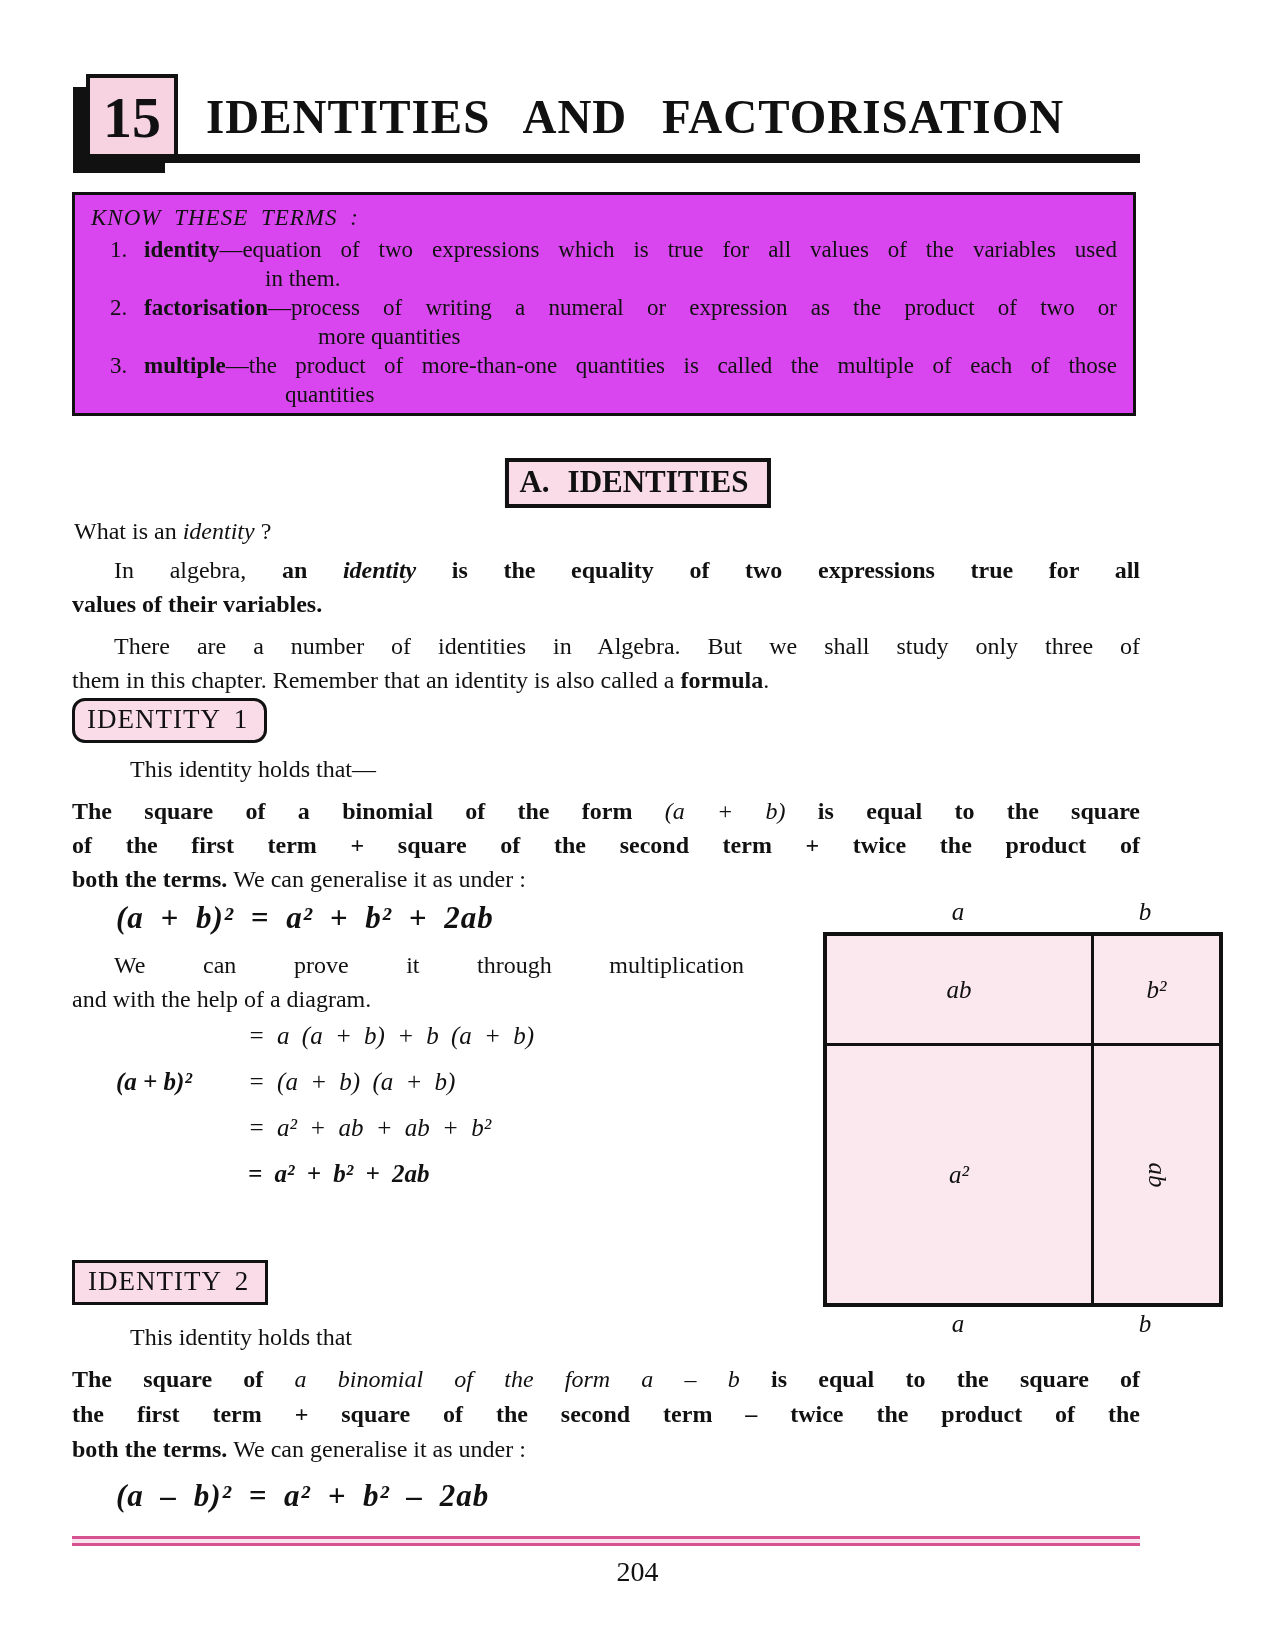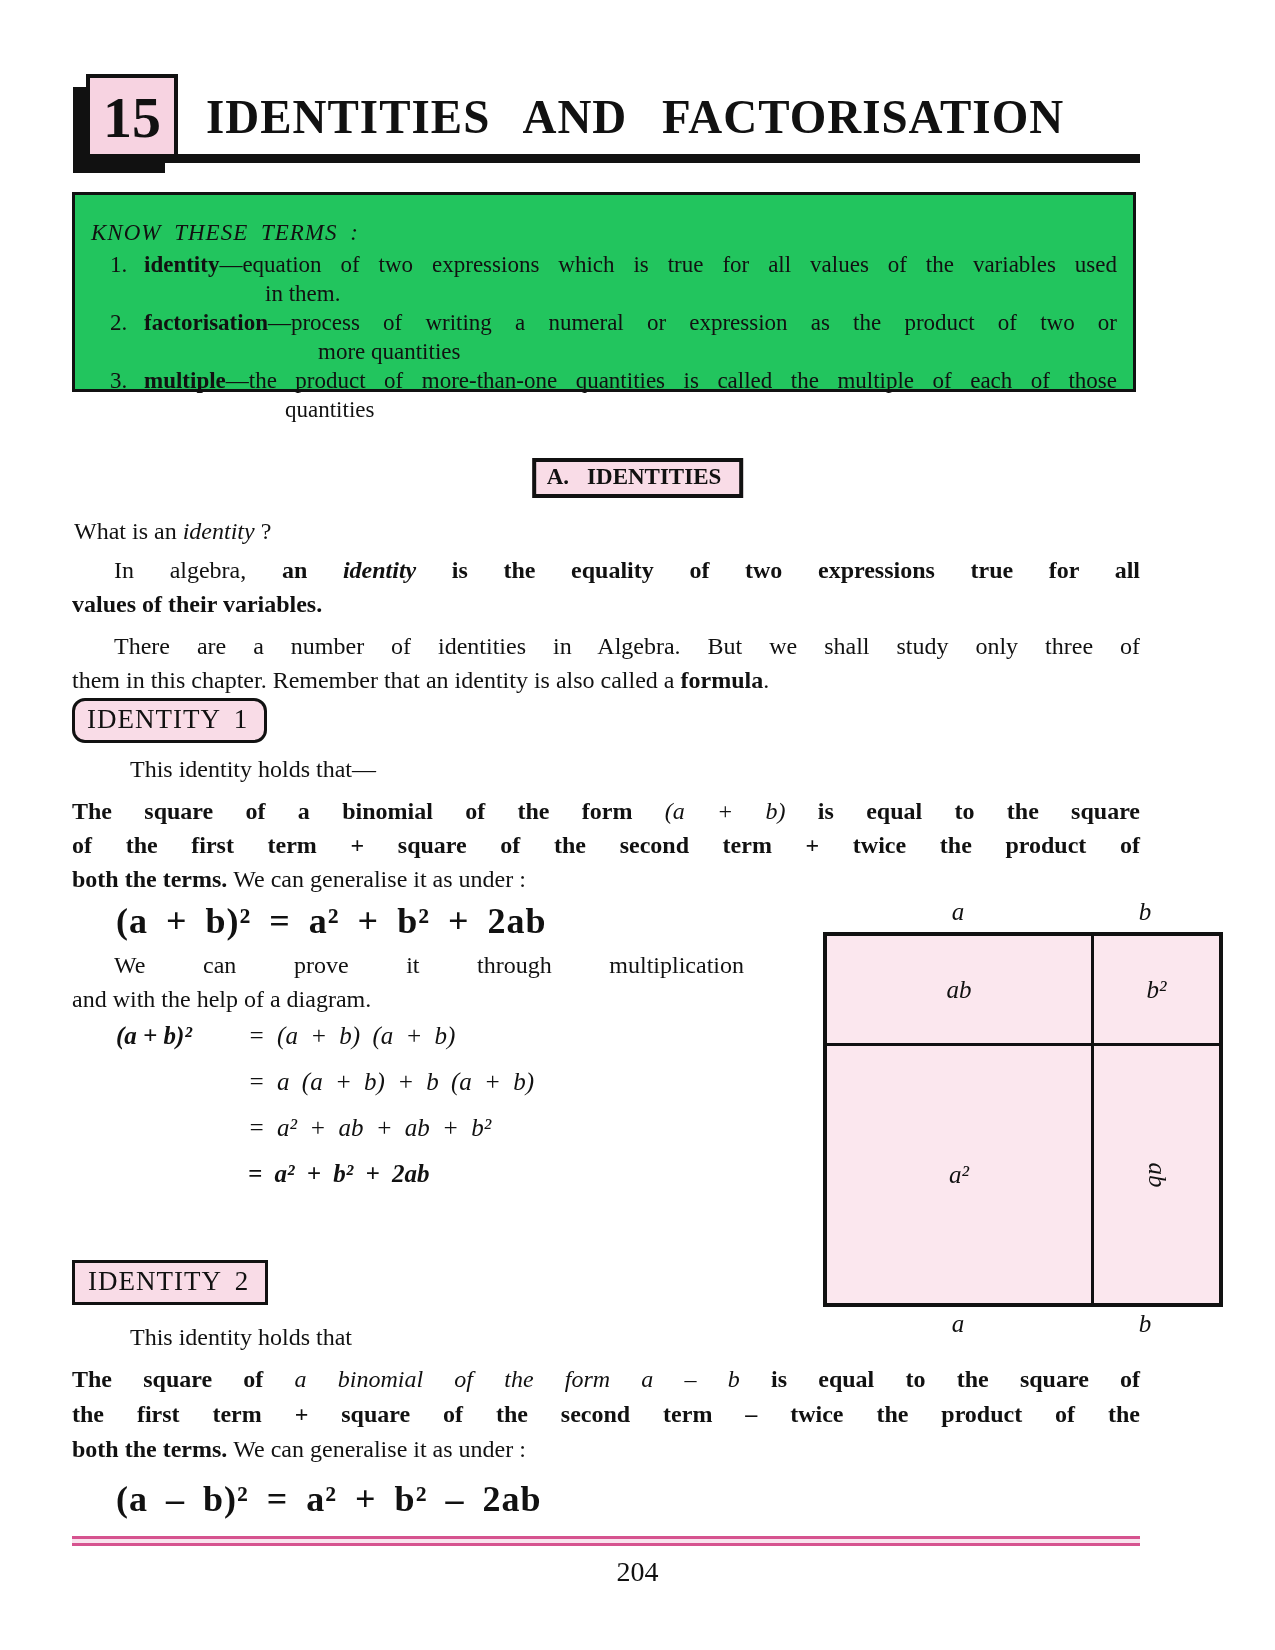--- a/index.html
+++ b/index.html
@@ -22,38 +22,38 @@
   }
   .chapter-title{
     position:absolute;left:206px;top:88px;
     font-size:47px;font-weight:bold;letter-spacing:1px;word-spacing:22px;
     transform:scaleY(1.04);transform-origin:top left;
     white-space:nowrap;
   }
   .title-rule{position:absolute;left:73px;top:154px;width:1067px;height:9px;background:#111;}
   
   .terms-box{
-    position:absolute;left:72px;top:192px;width:1064px;height:200px;
-    box-sizing:border-box;background:#22c55e;border:3px solid #111;
-    padding:23px 16px 0 16px;font-size:23px;line-height:29px;
+    position:absolute;left:72px;top:192px;width:1064px;height:224px;
+    box-sizing:border-box;background:#d946ef;border:3px solid #111;
+    padding:8px 16px 0 16px;font-size:23px;line-height:29px;
   }
   .terms-heading{font-style:italic;letter-spacing:1px;word-spacing:6px;margin-bottom:3px;}
   .term-item{display:flex;}
   .term-num{width:34px;margin-left:19px;flex:none;}
   .term-body{flex:1;}
   .jl{text-align:justify;text-align-last:justify;}
   .cont-1{padding-left:121px;}
   .cont-2{padding-left:174px;}
   .cont-3{padding-left:141px;font-family:Liberation Serif, serif;}
   
   .section-box{
     position:absolute;left:50%;top:458px;transform:translateX(-50%);
     background:#f9dce7;border:4px solid #111;
     padding:2px 18px 4px 11px;
-    font-size:23px;font-weight:bold;white-space:nowrap;
+    font-size:31px;font-weight:bold;white-space:nowrap;
   }
   .section-prefix{margin-right:18px;}
   
   .bodyline{font-size:24px;}
   .question{position:absolute;left:74px;top:518px;}
   .para{position:absolute;left:72px;width:1068px;font-size:24px;line-height:34px;}
   .para1{top:553px;}
   .para2{top:629px;}
   .indent{text-indent:42px;}
   .r-b{font-weight:bold;}
@@ -69,21 +69,21 @@
   .id1-box{top:698px;border-radius:13px;}
   .id2-box{top:1260px;padding-left:13px;}
   .id-intro{position:absolute;left:130px;font-size:24px;}
   .id1-intro{top:756px;}
   .id2-intro{top:1324px;}
   .id1-st{top:794px;}
   .id2-st{top:1362px;line-height:35px;}
   
   .formula{
     position:absolute;left:116px;
-    font-size:36px;font-weight:bold;letter-spacing:1px;word-spacing:8px;
+    font-size:31px;font-weight:bold;font-style:italic;letter-spacing:1px;word-spacing:8px;
   }
   .formula1{top:900px;}
   .formula2{top:1478px;}
   .prove{position:absolute;left:72px;top:948px;width:672px;font-size:24px;line-height:34px;}
   .deriv{position:absolute;left:116px;top:1022px;font-size:25px;}
   .drow{display:flex;height:46px;align-items:flex-start;}
   .dlhs{width:132px;flex:none;}
   .drhs{word-spacing:6px;}
   
   .diagram{position:absolute;left:790px;top:896px;width:412px;height:452px;font-size:25px;font-style:italic;}
@@ -174,26 +174,26 @@
 
   <div class="formula formula1">(a + b)² = a² + b² + 2ab</div>
 
   <div class="prove">
     <div class="jl indent"><span>We can prove it through multiplication</span></div>
     <div><span>and with the help of a diagram.</span></div>
   </div>
 
   <div class="deriv">
     <div class="drow">
+      <span class="dlhs"></span>
+      <span class="drhs r-i">= a (a + b)  + b (a + b)</span>
+    </div>
+    <div class="drow">
       <span class="dlhs r-bi">(a + b)²</span>
       <span class="drhs r-i">= (a + b) (a + b)</span>
-    </div>
-    <div class="drow">
-      <span class="dlhs"></span>
-      <span class="drhs r-i">= a (a + b)  + b (a + b)</span>
     </div>
     <div class="drow">
       <span class="dlhs"></span>
       <span class="drhs r-i">= a² + ab + ab + b²</span>
     </div>
     <div class="drow">
       <span class="dlhs"></span>
       <span class="drhs r-bi">= a² + b² + 2ab</span>
     </div>
   </div>

